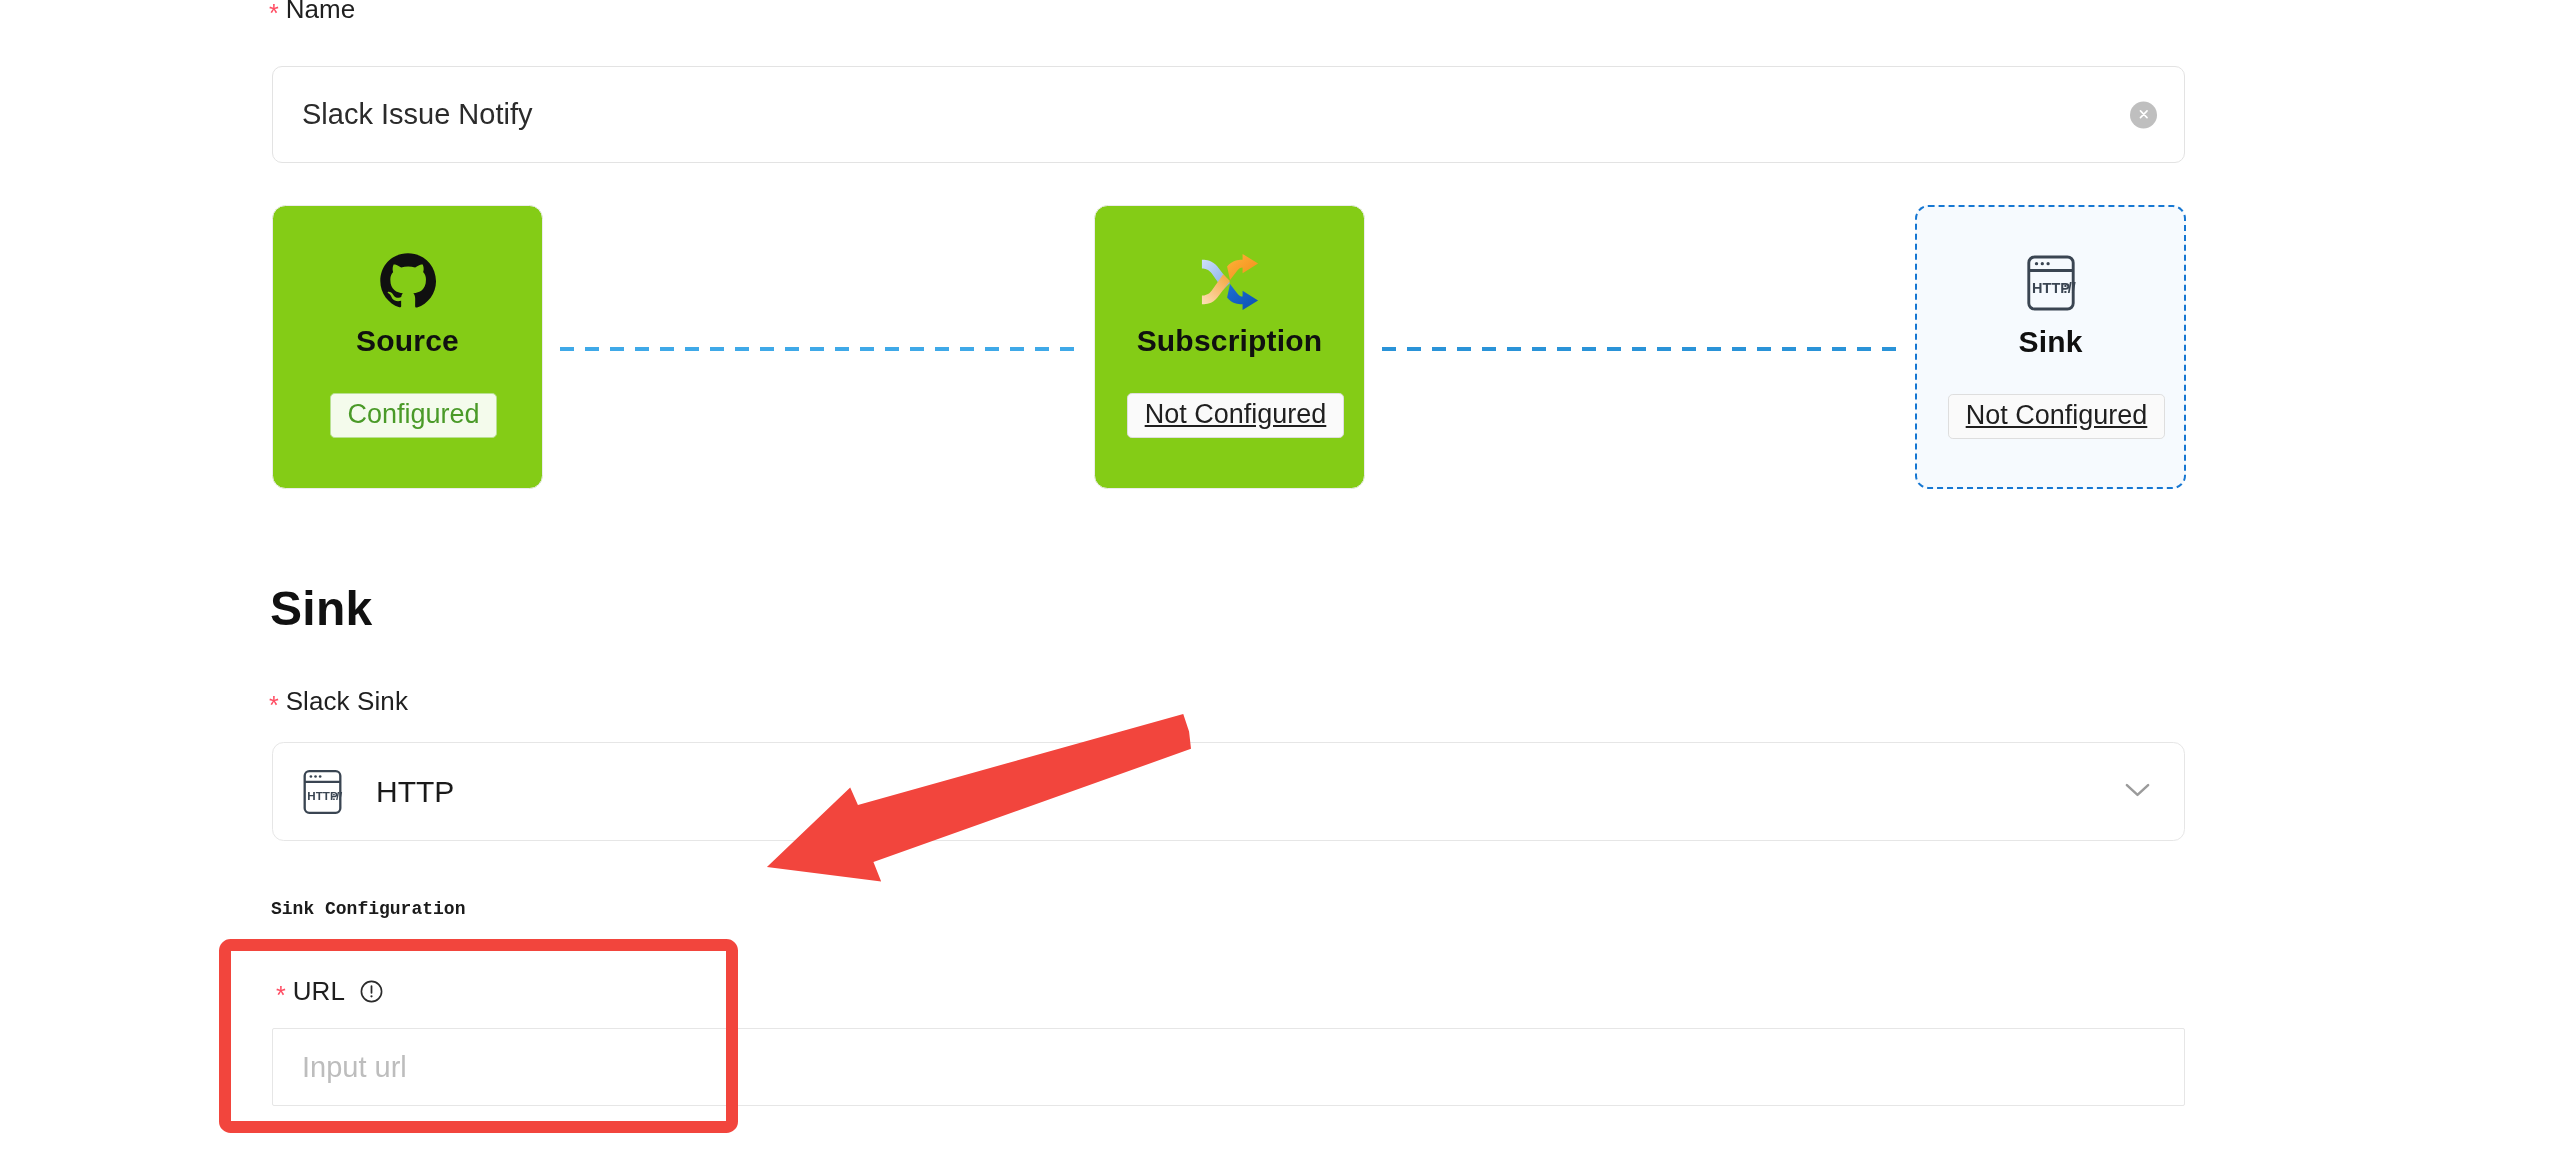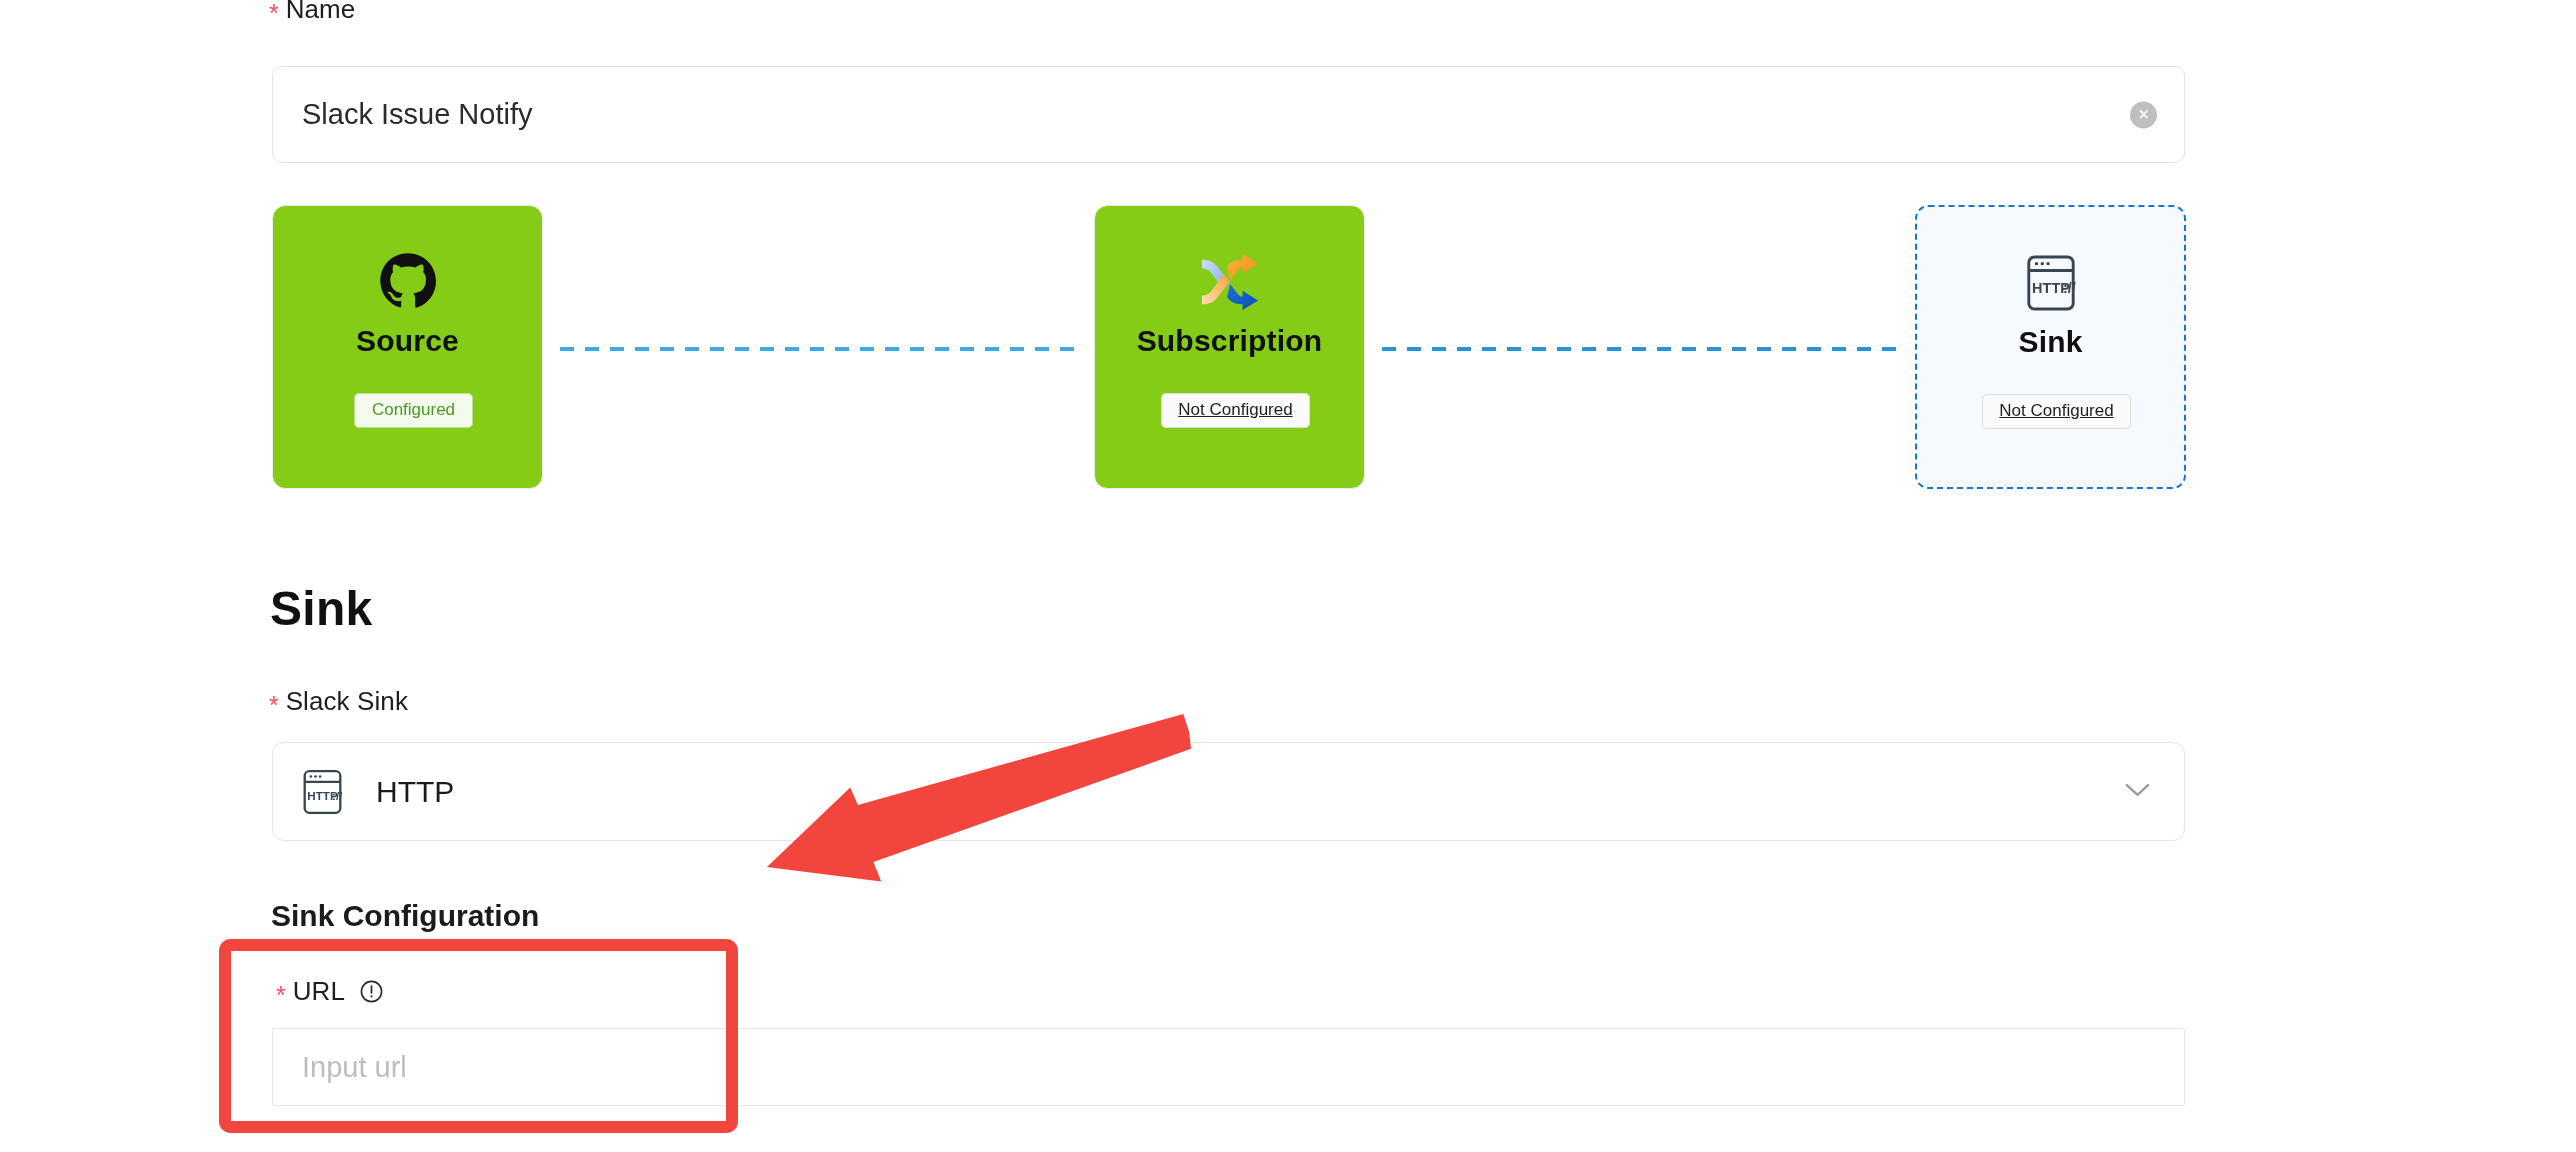--- a/index.html
+++ b/index.html
@@ -119,21 +119,21 @@
   .card-title {
     font-size: 30px;
     font-weight: bold;
     color: #101010;
     margin-top: -5.8px;
     letter-spacing: 0.2px;
   }
   .badge {
     margin-top: 35px;
     padding: 6.8px 16.5px 8.7px;
-    font-size: 17px;
+    font-size: 27px;
     border-radius: 4.8px;
     line-height: 1;
     margin-left: 12px;
   }
   .badge-configured {
     color: #4a9a28;
     background: #f4fbec;
     border: 1.4px solid #b9e192;
   }
   .badge-not {
@@ -193,23 +193,24 @@
     right: 33px;
     top: 50%;
     transform: translateY(-50%);
     display: block;
   }
 
   .sink-config-label {
     position: absolute;
     left: 271px;
     top: 899px;
-    font-size: 30px;
+    font-size: 18px;
     color: #1b1b1b;
     font-weight: 600;
+    font-family: Liberation Mono, monospace;
   }
 
   .url-label {
     position: absolute;
     left: 276px;
     top: 976px;
   }
   .info-icon {
     margin-left: 13.6px;
     display: flex;

